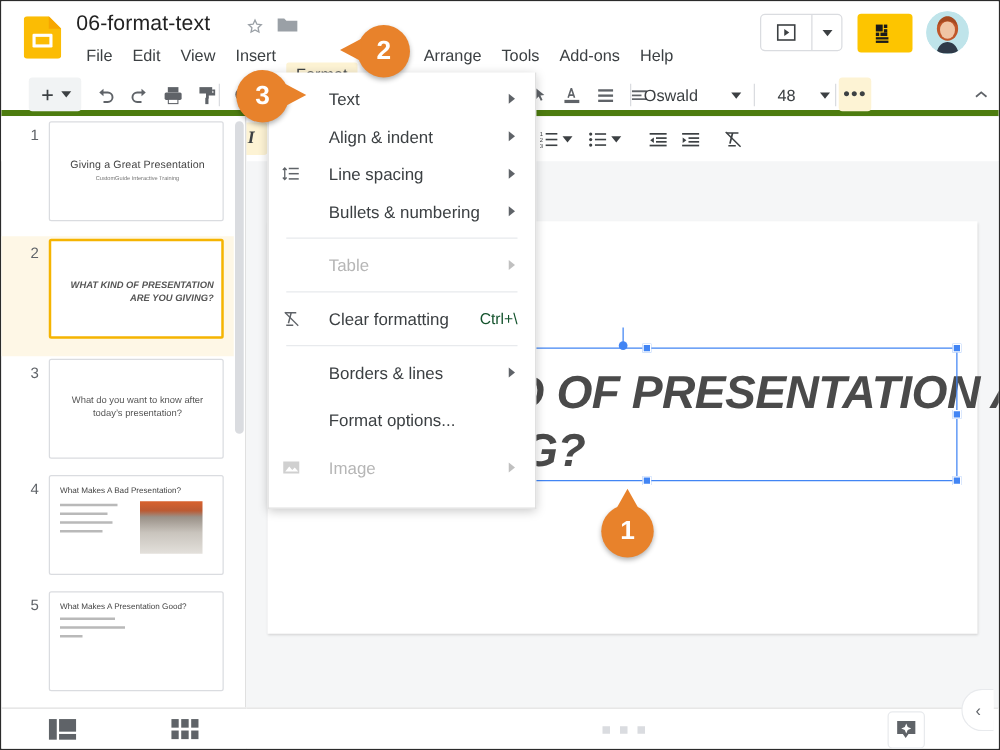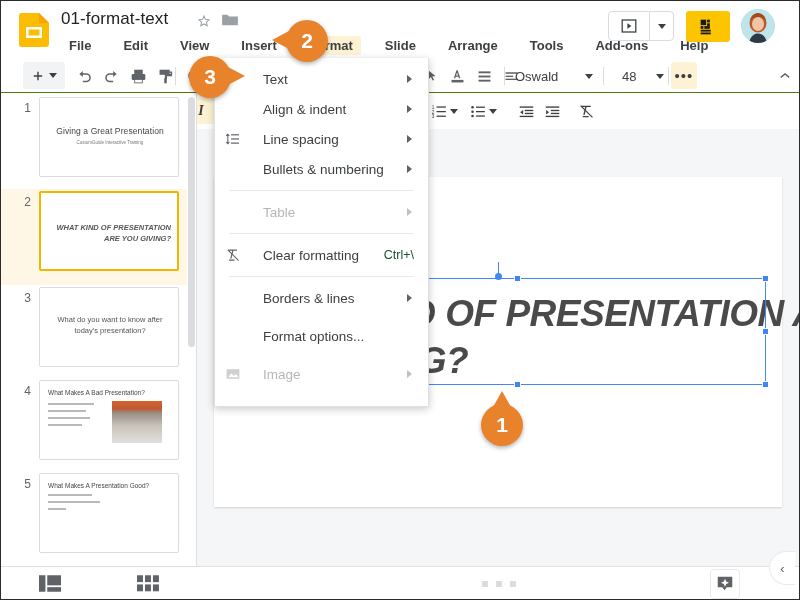--- a/index.html
+++ b/index.html
@@ -32,21 +32,21 @@
   }
   .star-icon {
     position: absolute; left: 196px; top: 13px; width: 14px; height: 14px;
     color: #9aa0a6; font-size: 14px; line-height: 14px;
   }
   .folder-icon {
     position: absolute; left: 220px; top: 12px; width: 18px; height: 14px;
   }
   .menubar {
     position: absolute; left: 60px; top: 34px; height: 20px;
-    display: flex; align-items: flex-end; gap: 16px; font-weight: bold;
+    display: flex; align-items: flex-start; gap: 0px;
   }
   .menu-item {
     font-size: 13px; color: #3c4043; padding: 2px 8px;
     border-radius: 2px; white-space: nowrap;
   }
   .menu-item.active { background: #fdf3d4; margin-top: 15px; }
 
   
   .present-group {
     position: absolute; left: 607px; top: 10px;
@@ -68,21 +68,21 @@
     display: flex; align-items: center; justify-content: center;
   }
   .avatar {
     position: absolute; left: 740px; top: 8px; width: 34px; height: 34px;
     border-radius: 50%; overflow: hidden; background: #b8e3ea;
   }
 
   
   .toolbar1 {
     position: absolute; left: 0; top: 58px; width: 798px; height: 34px;
-    background: #fff; border-bottom: 1px solid #4d7c0f;
+    background: #fff; border-bottom: 5px solid #4d7c0f;
   }
   .tb-icon {
     position: absolute; display: flex; align-items: center; justify-content: center;
     width: 26px; height: 26px; top: 4px; color: #5f6368;
   }
   .newslide-box {
     position: absolute; left: 22px; top: 3px; width: 42px; height: 27px;
     background: #f1f3f4; border-radius: 3px;
     display: flex; align-items: center; justify-content: center; gap: 4px;
   }
@@ -295,21 +295,21 @@
 
     <div class="slides-logo">
       <svg width="30" height="34" viewBox="0 0 30 34">
         <path d="M3 0h17l10 10v21a3 3 0 0 1-3 3H3a3 3 0 0 1-3-3V3a3 3 0 0 1 3-3z" fill="#fbbc04"></path>
         <path d="M20 0l10 10h-10z" fill="#f7a600"></path>
         <rect x="7" y="14" width="16" height="11" rx="1" fill="#fff"></rect>
         <rect x="9.5" y="16.5" width="11" height="6" fill="#fbbc04"></rect>
       </svg>
     </div>
 
-    <div class="doc-title">01-format-text</div>
+    <div class="doc-title">06-format-text</div>
 
     <div class="star-icon">
       <svg width="14" height="14" viewBox="0 0 24 24">
           <path d="M12 3.6l2.6 5.6 6 .7-4.4 4.1 1.2 6-5.4-3-5.4 3 1.2-6L3.4 9.9l6-.7z" fill="none" stroke="#9aa0a6" stroke-width="1.8"></path>
         </svg>
     </div>
 
     <div class="folder-icon">
       <svg width="18" height="14" viewBox="0 0 20 16">
           <path d="M1 2h6l2 2h10v10H1z" fill="#9aa0a6"></path>

